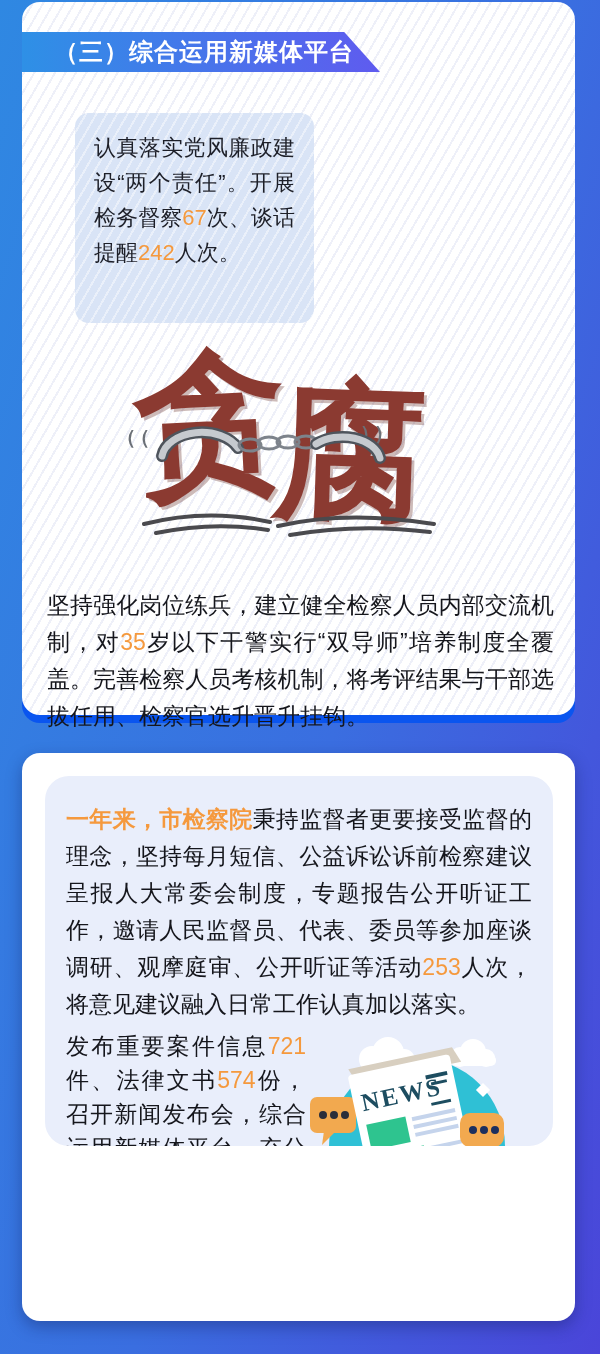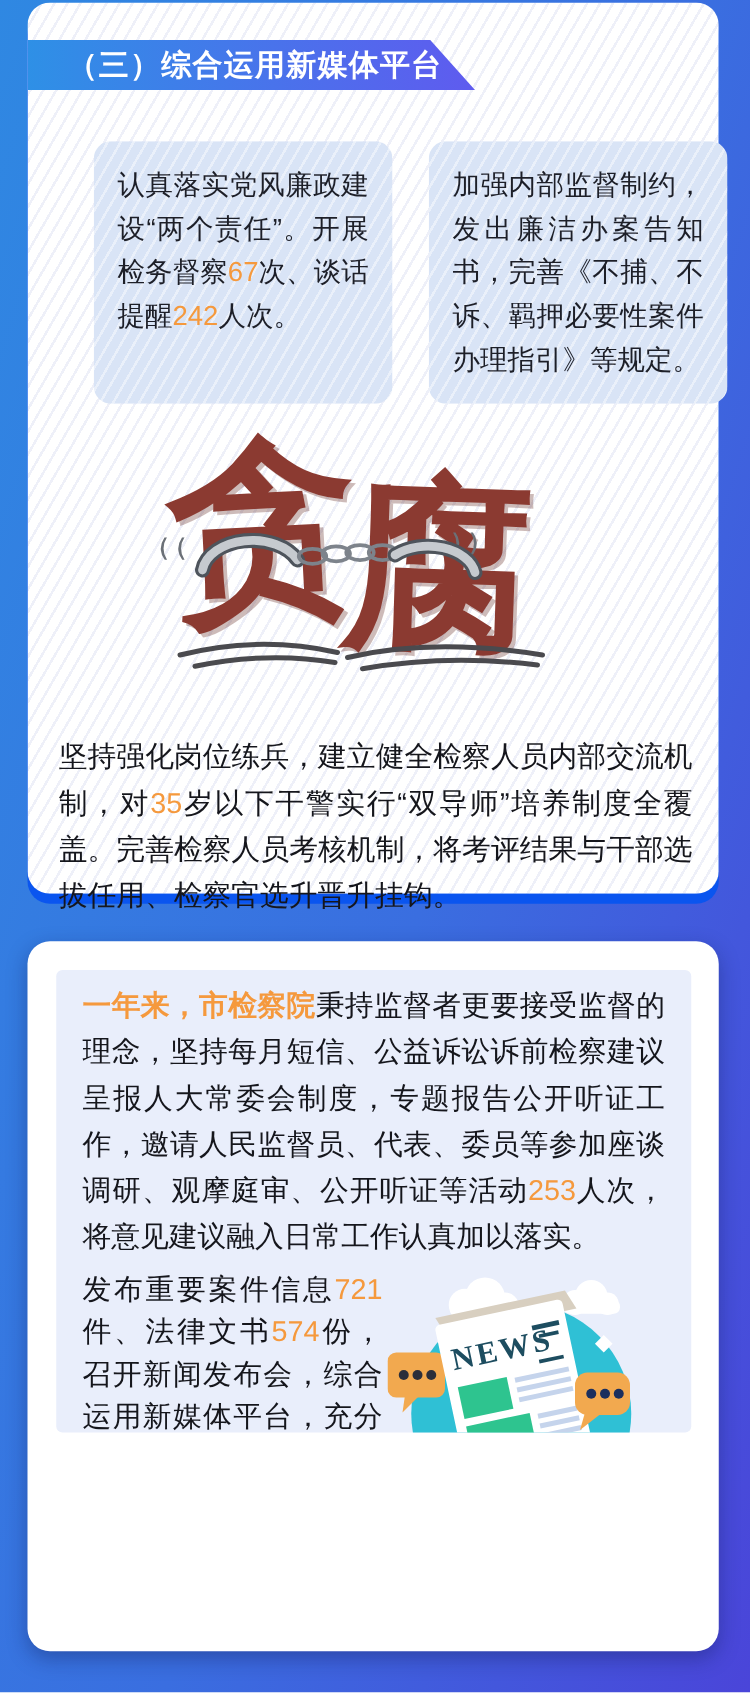--- a/index.html
+++ b/index.html
@@ -36,44 +36,41 @@
   .cuffs { position:absolute; left:126px; top:70px; }
   .ground-shadow { position:absolute; left:100px; top:156px; }
 
   .para1 { position:absolute; left:25px; top:562px; width:507px; font-size:23px;
     line-height:37px; text-align:justify; color:#15161c; }
 
   
   .card2 { position:absolute; left:22px; top:753px; width:553px; height:568px; border-radius:18px;
     background:#ffffff; box-shadow:0 6px 16px rgba(15,25,80,0.35); }
   .panel { position:absolute; left:23px; top:23px; width:508px; height:370px;
-    background:#e9eefb; border-radius:5px; box-sizing:border-box; padding:10px 21px 0 21px;
+    background:#e9eefb; border-radius:24px; box-sizing:border-box; padding:25px 21px 0 21px;
     color:#15161c; overflow:hidden; }
   .para2 { margin:0; font-size:23px; line-height:37px; text-align:justify; }
   .intro { color:#f5993d; font-weight:bold; }
   .para3 { margin:6px 0 0 0; font-size:23px; line-height:34px; text-align:justify; }
   .illu { float:right; width:222px; height:206px; margin:4px 0 2px 4px; }
 </style>
 </head>
 <body>
 
 <div class="poster">
 
   <section class="card1">
 
     <div class="banner">
       <span>（三）综合运用新媒体平台</span>
     </div>
 
     <div class="boxes">
       <div class="info-box">
         <span>认真落实党风廉政建设“两个责任”。开展检务督察</span><span class="num">67</span><span>次、谈话提醒</span><span class="num">242</span><span>人次。</span>
-      </div>
-      <div class="info-box">
-        <span>加强内部监督制约，发出廉洁办案告知书，完善《不捕、不诉、羁押必要性案件办理指引》等规定。</span>
       </div>
     </div>
 
     <div class="calli">
       <span class="calli-char char1">贪</span>
       <span class="calli-char char2">腐</span>
       <span class="mark mark-left">（（</span>
       <span class="mark mark-right">））</span>
 
       <svg class="cuffs" width="240" height="56" viewBox="0 0 240 56">

